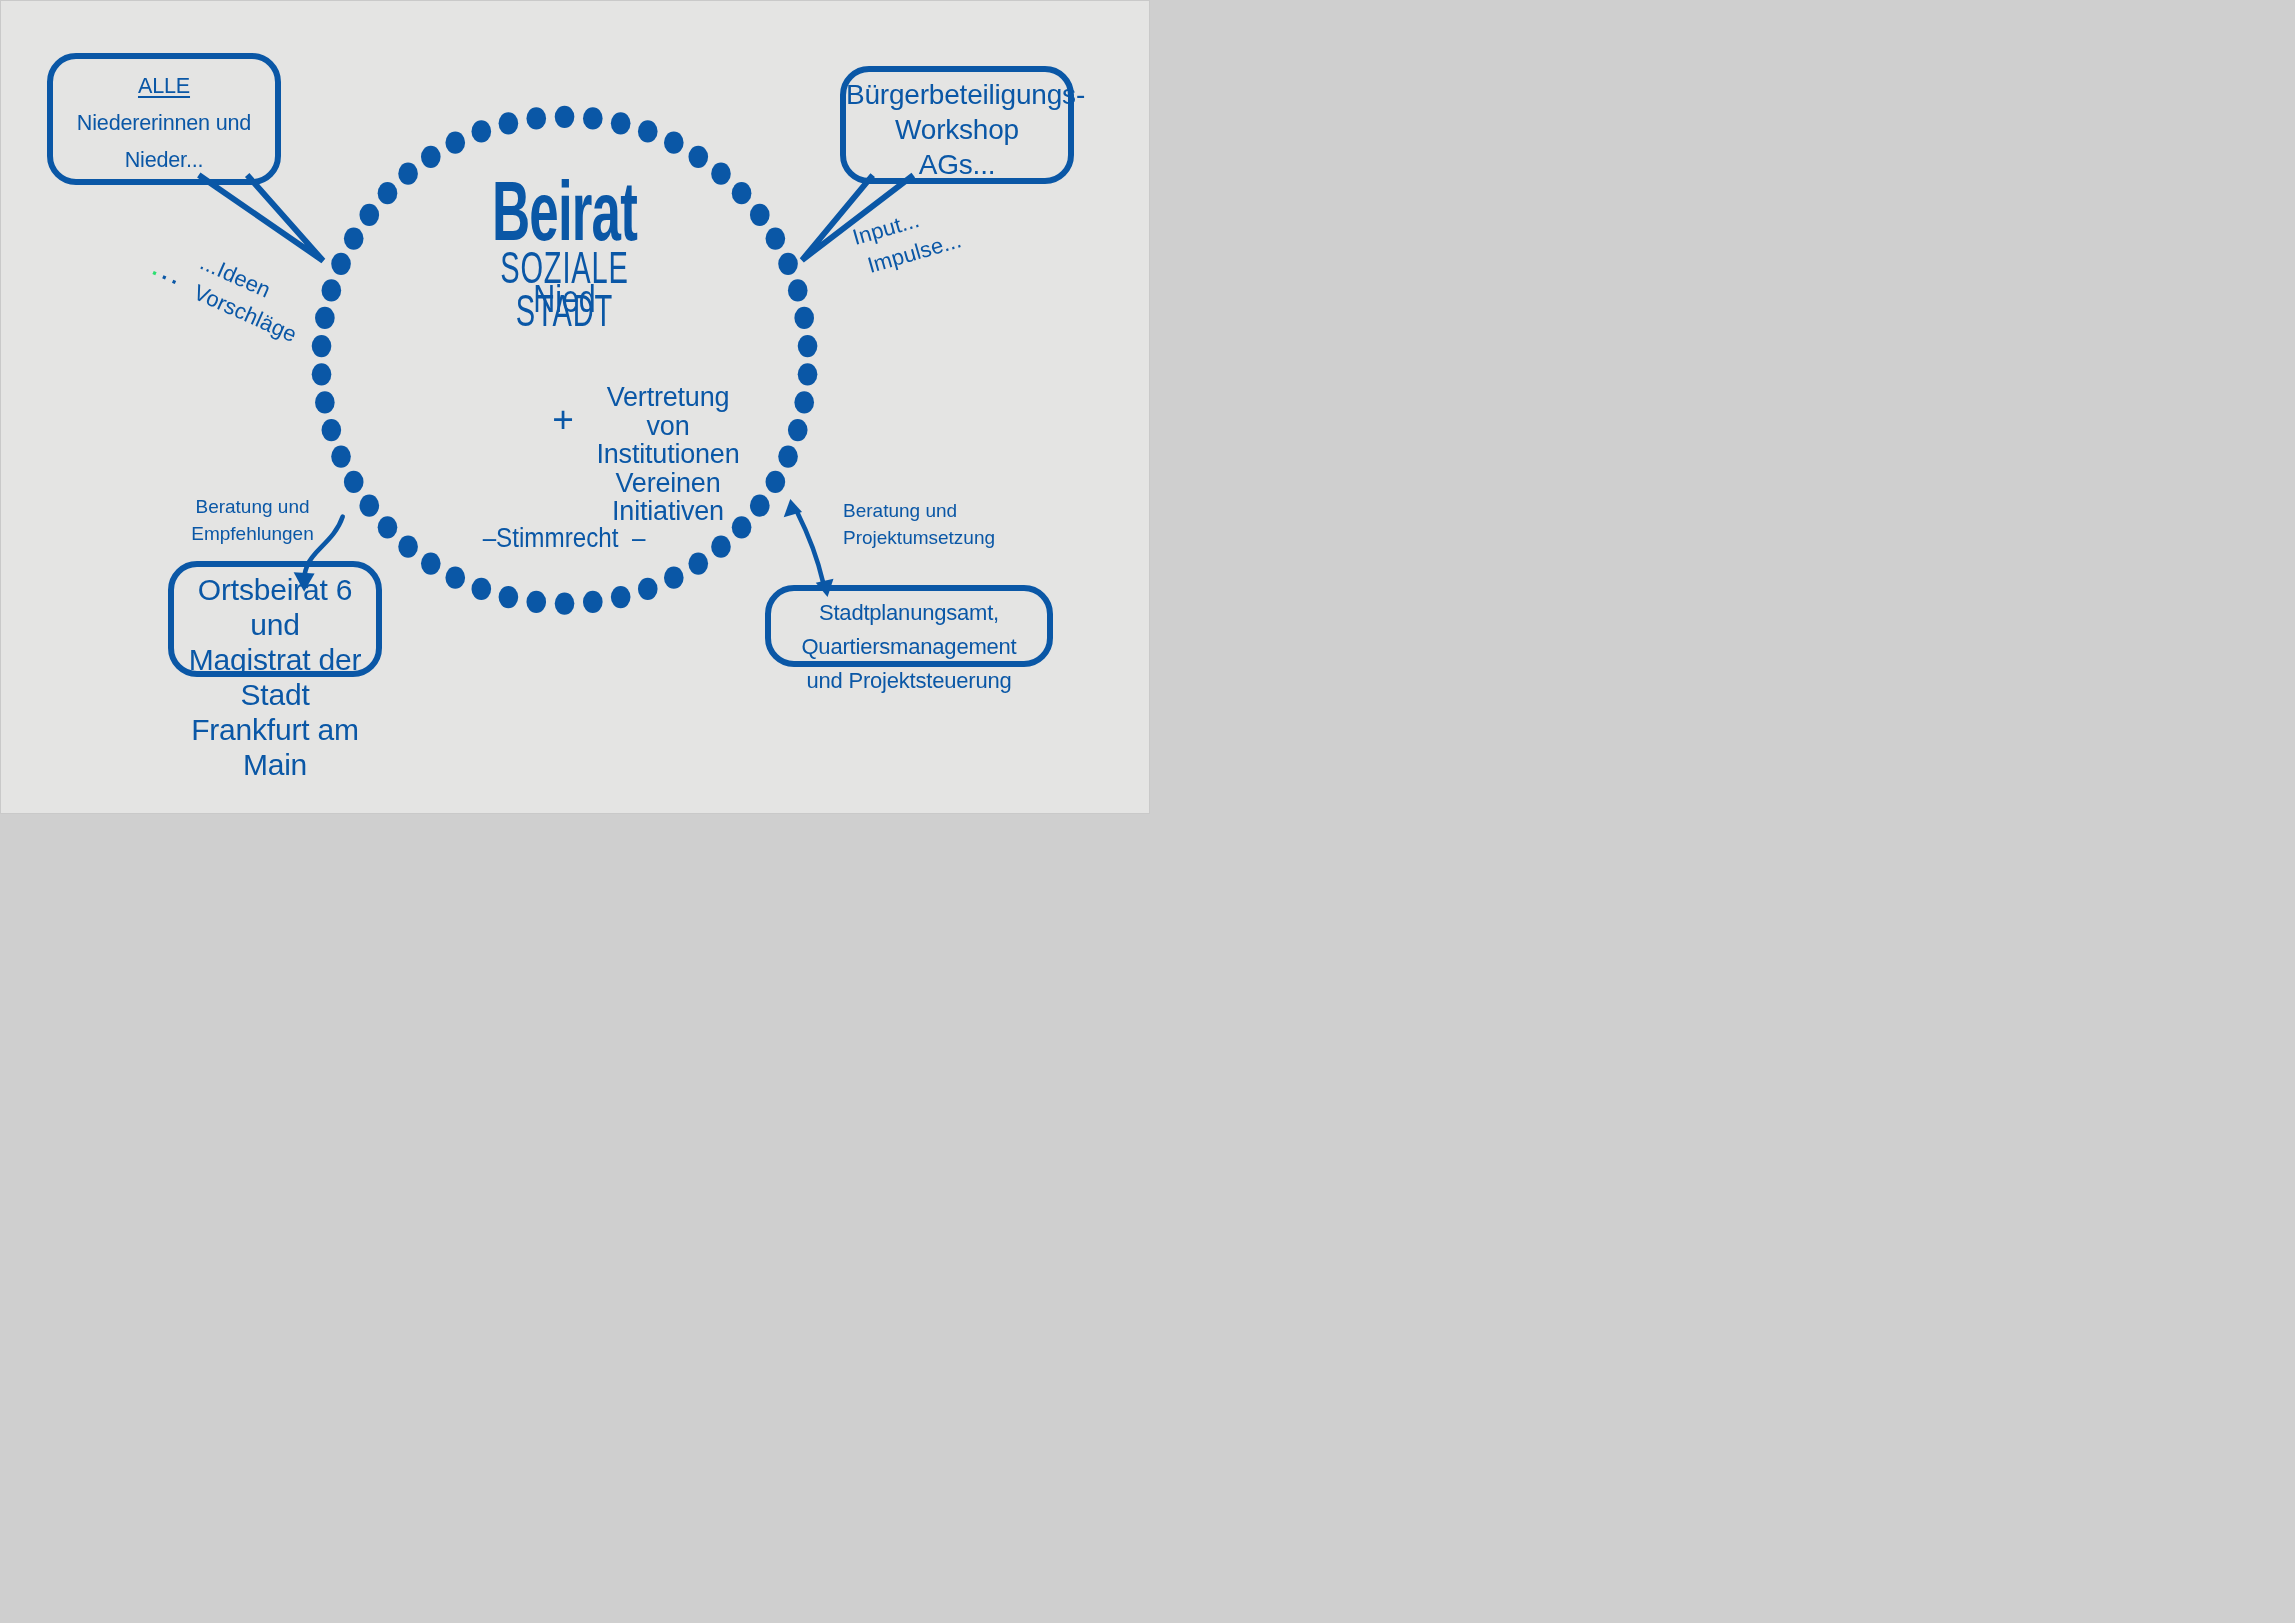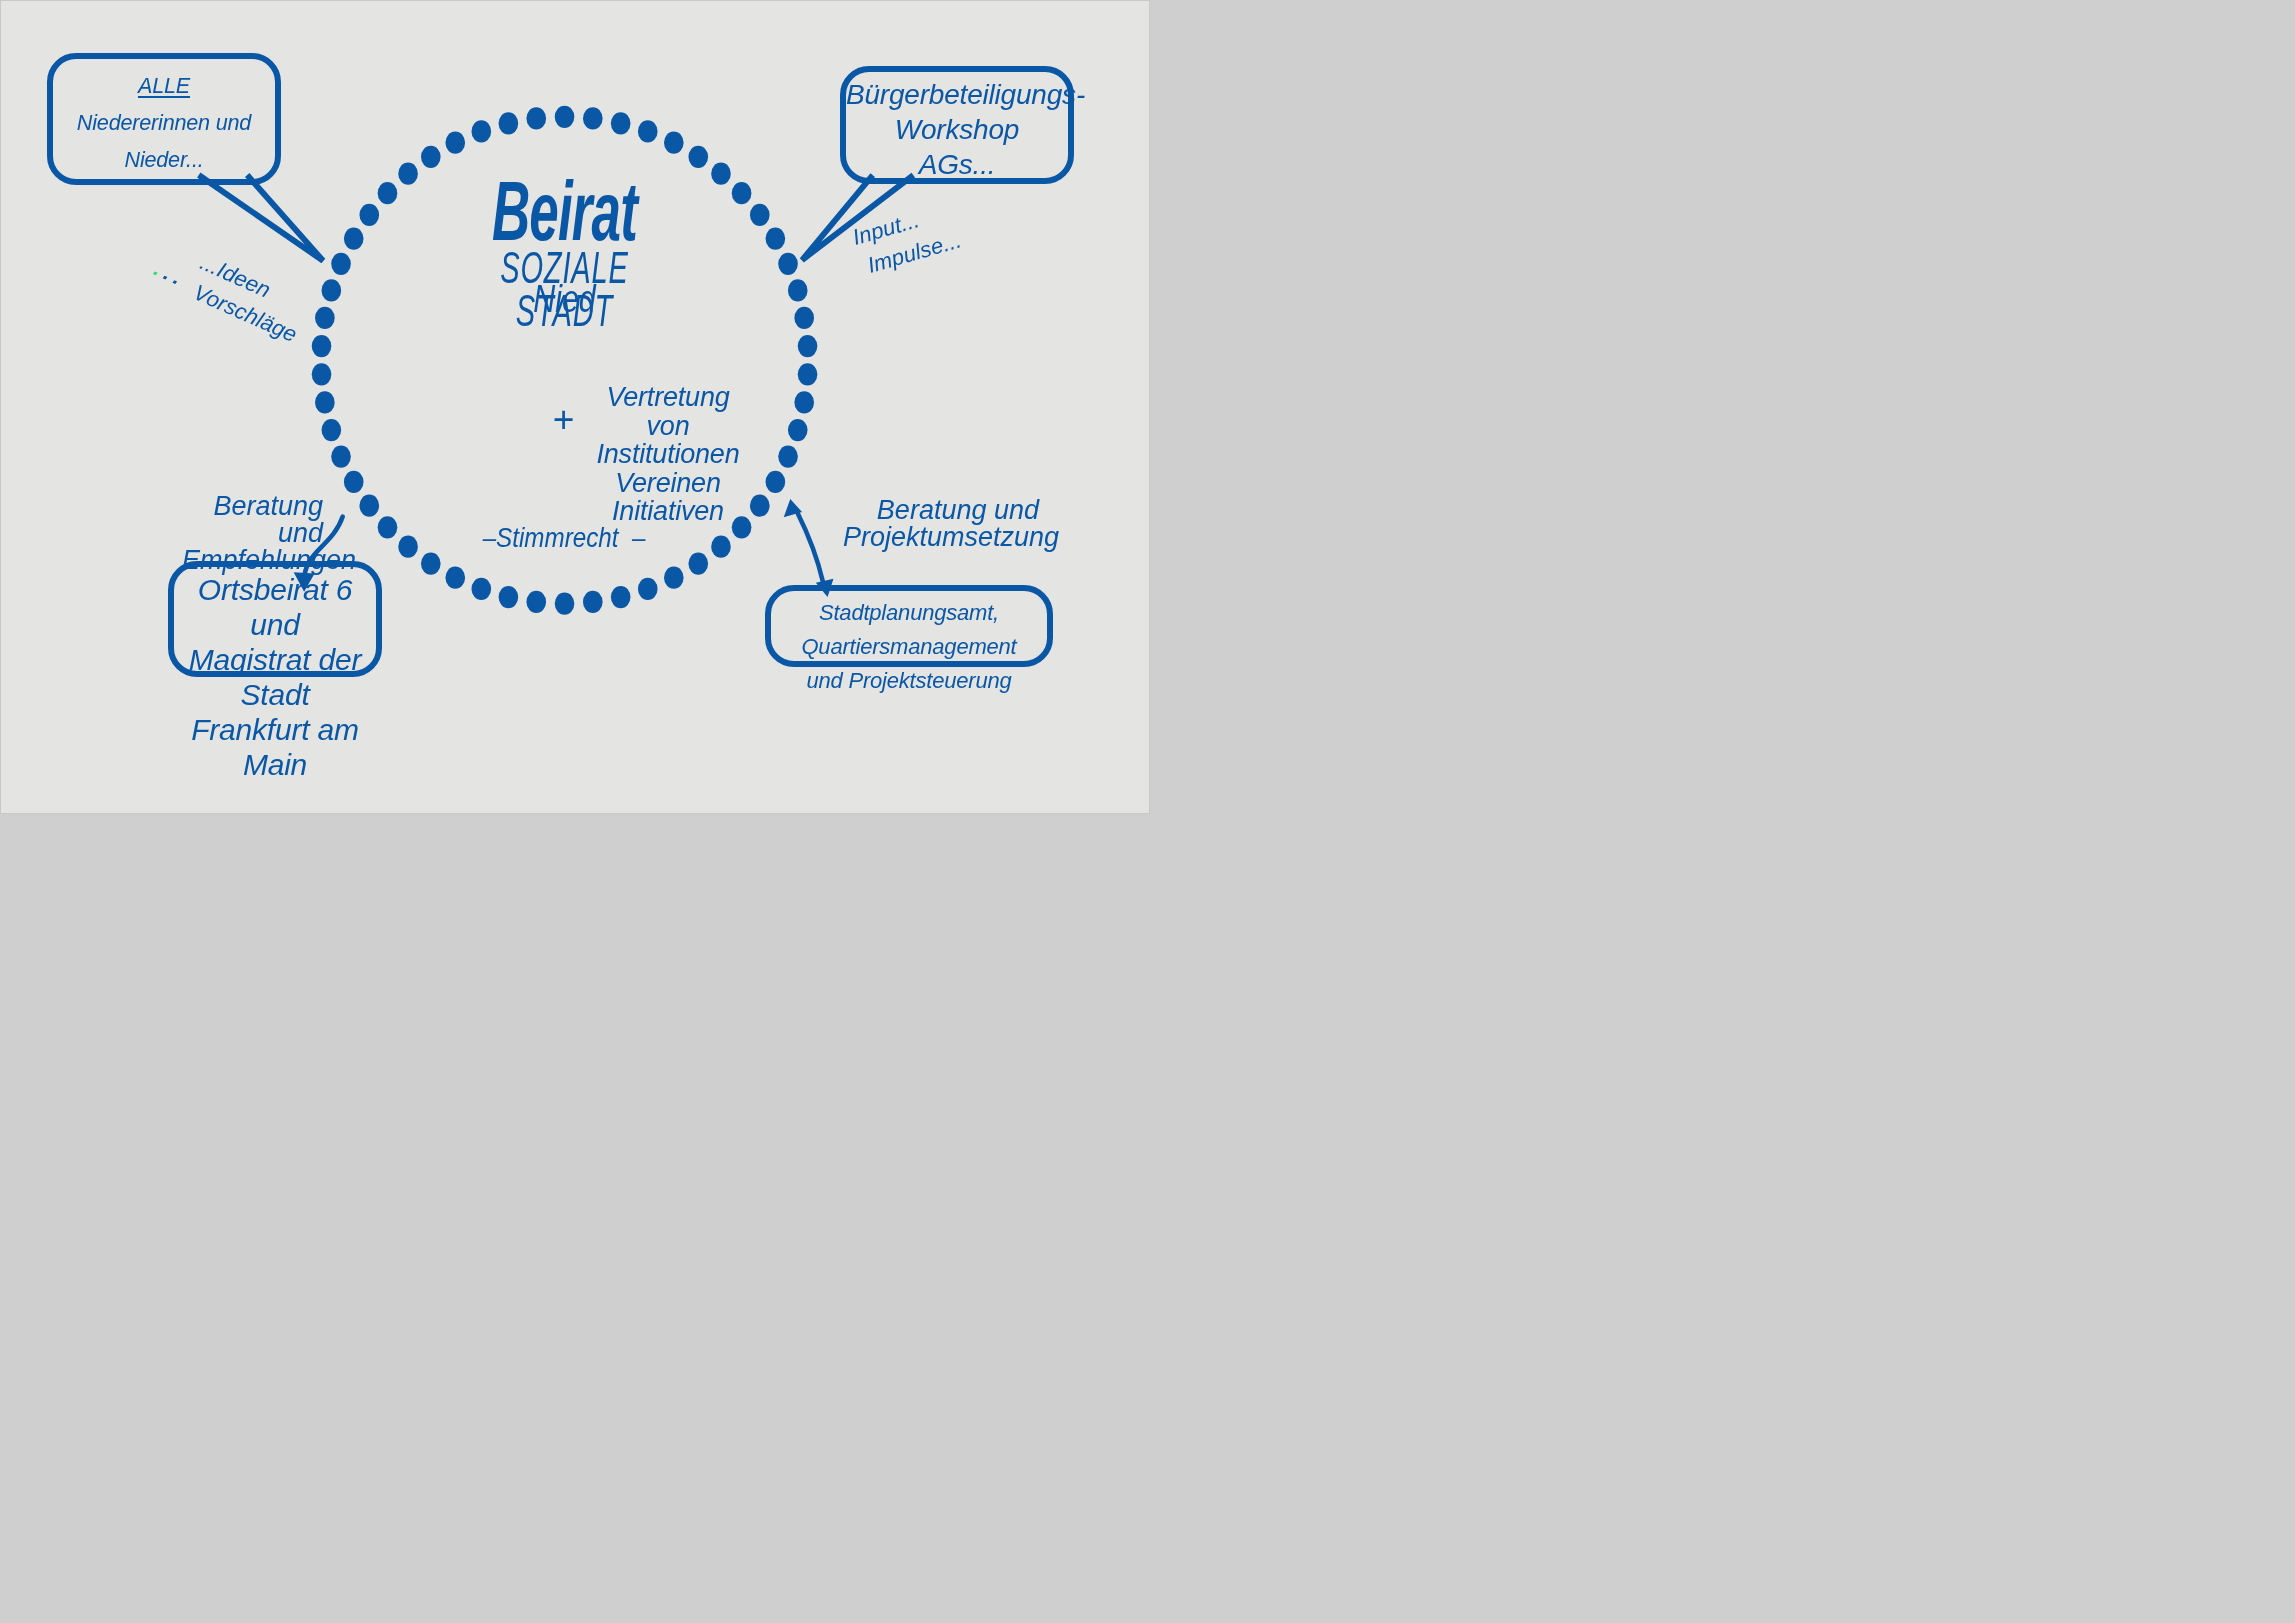--- a/index.html
+++ b/index.html
@@ -11,21 +11,20 @@
   }
   html,body{margin:0;padding:0;background:#cfcfcf;}
   body{font-family:"Liberation Sans", sans-serif;}
   .canvas{
     position:relative;
     width:1148px;height:812px;
     background:var(--bg);
     border:1.3px solid var(--frame);
     overflow:hidden;
     color:var(--blue);
-    font-style:italic;
   }
   .abs{position:absolute;}
   .overlay{position:absolute;left:0;top:0;width:1148px;height:812px;}
   .ctr{text-align:center;}
   .bubble{
     position:absolute;
     border:6.5px solid var(--blue);
     border-radius:29px;
     box-sizing:border-box;
     text-align:center;
@@ -43,21 +42,21 @@
   }
   .title-nied{
     font-size:38px;line-height:37px;
     transform:scaleX(0.80);transform-origin:50% 50%;
   }
   .member-col{font-size:27px;line-height:28.5px;letter-spacing:-0.2px;}
   .plus{font-size:37px;line-height:37px;}
   .stimmrecht{font-size:27.5px;white-space:pre;transform:scaleX(0.88);transform-origin:50% 50%;}
   .rot{transform-origin:0 0;}
   .small-label{font-size:22px;line-height:30px;letter-spacing:0.1px;}
-  .advice{font-size:27px;line-height:27px;text-align:right;}
+  .advice{font-size:19px;line-height:27px;}
   .dots-pre{font-weight:bold;letter-spacing:3.3px;}
   .green{color:var(--green);}
 </style>
 </head>
 <body>
 
 <div class="canvas">
 
   <svg class="overlay" viewBox="0 0 1754 1241">
     <g id="dotRing">

